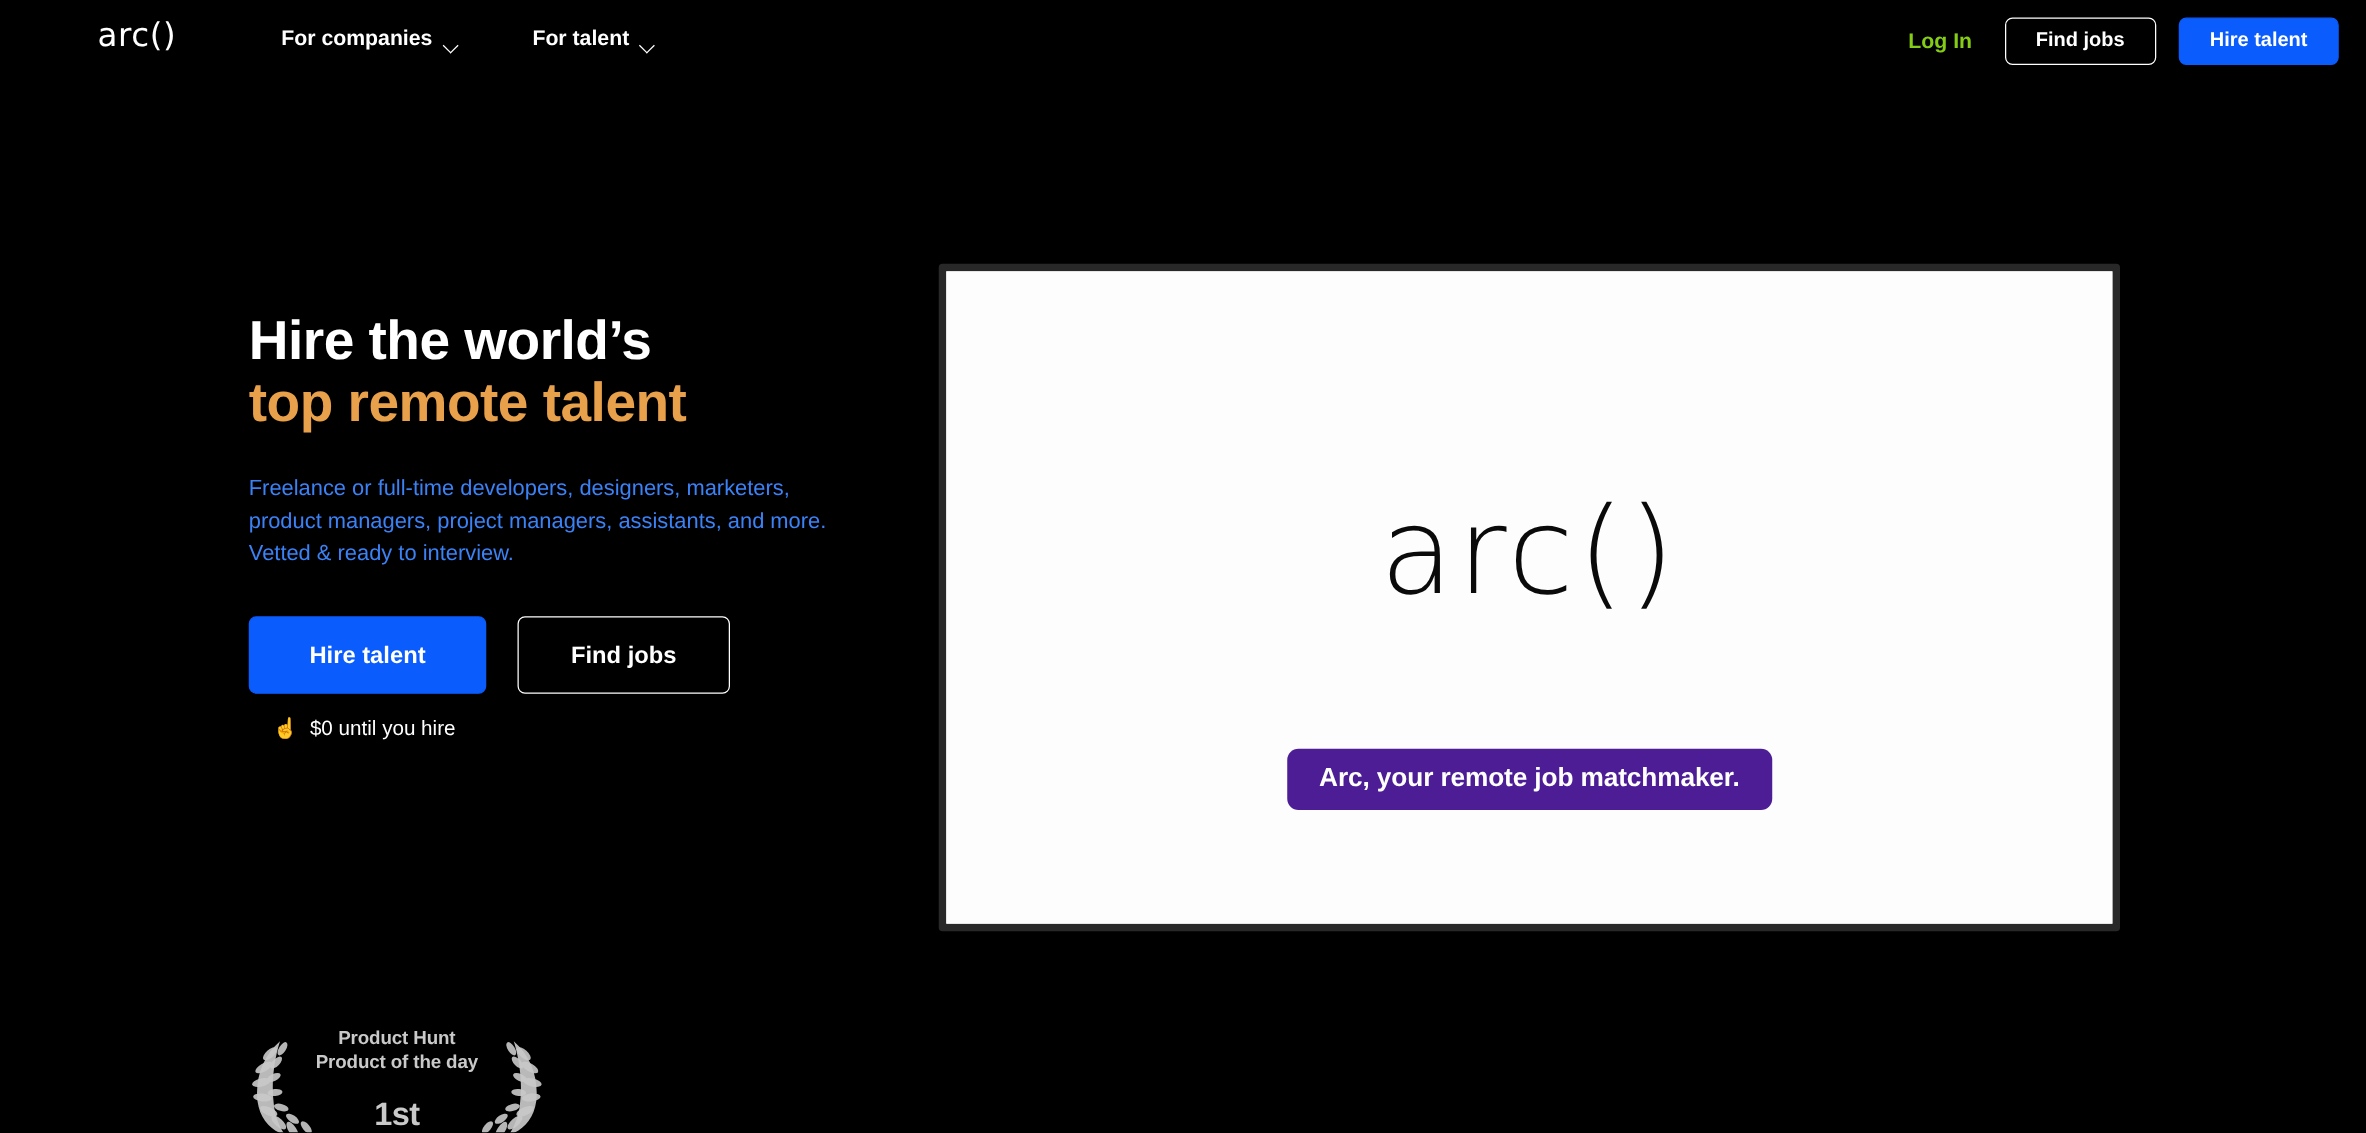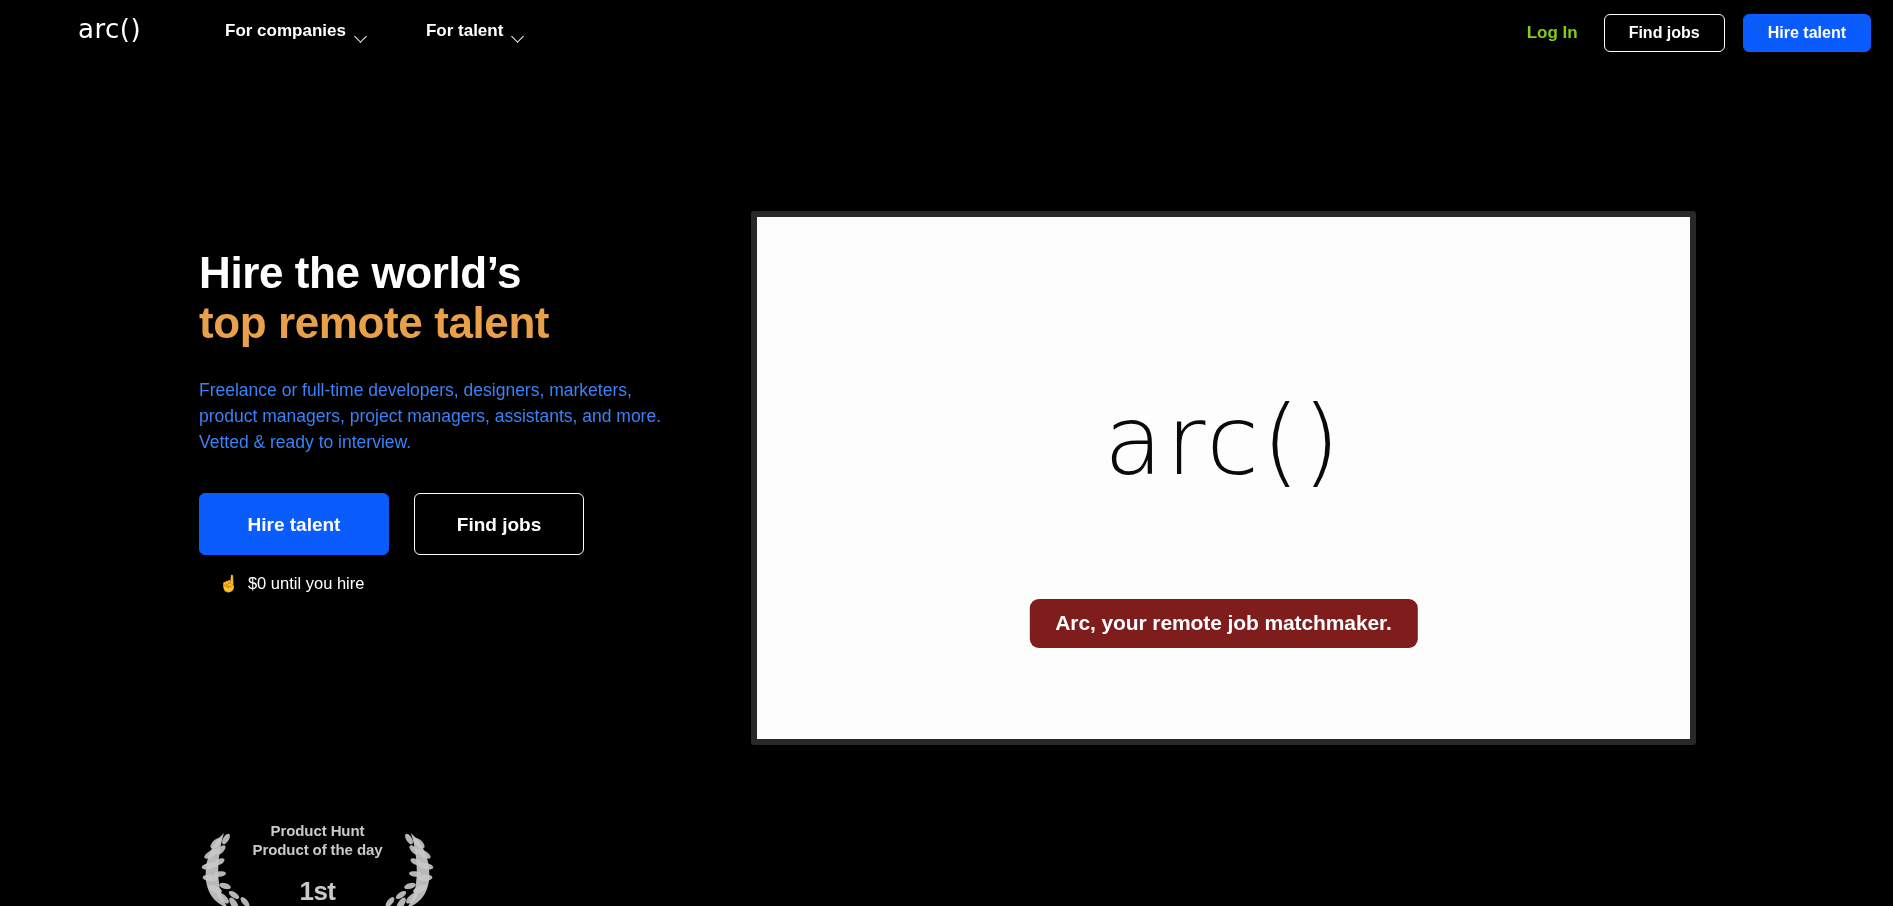--- a/index.html
+++ b/index.html
@@ -261,21 +261,21 @@
     letter-spacing: 3px;
     color: #0a0a0a;
     line-height: 1;
   }
 
   .caption-badge {
     position: absolute;
     top: 382px;
     left: 50%;
     transform: translateX(-50%);
-    background: #7f1d1d;
+    background: #4c1d95;
     color: #ffffff;
     border-radius: 9px;
     padding: 13px 26px 15px;
     font-size: 21px;
     font-weight: 700;
     letter-spacing: -0.1px;
     white-space: nowrap;
     line-height: 1;
   }
 

